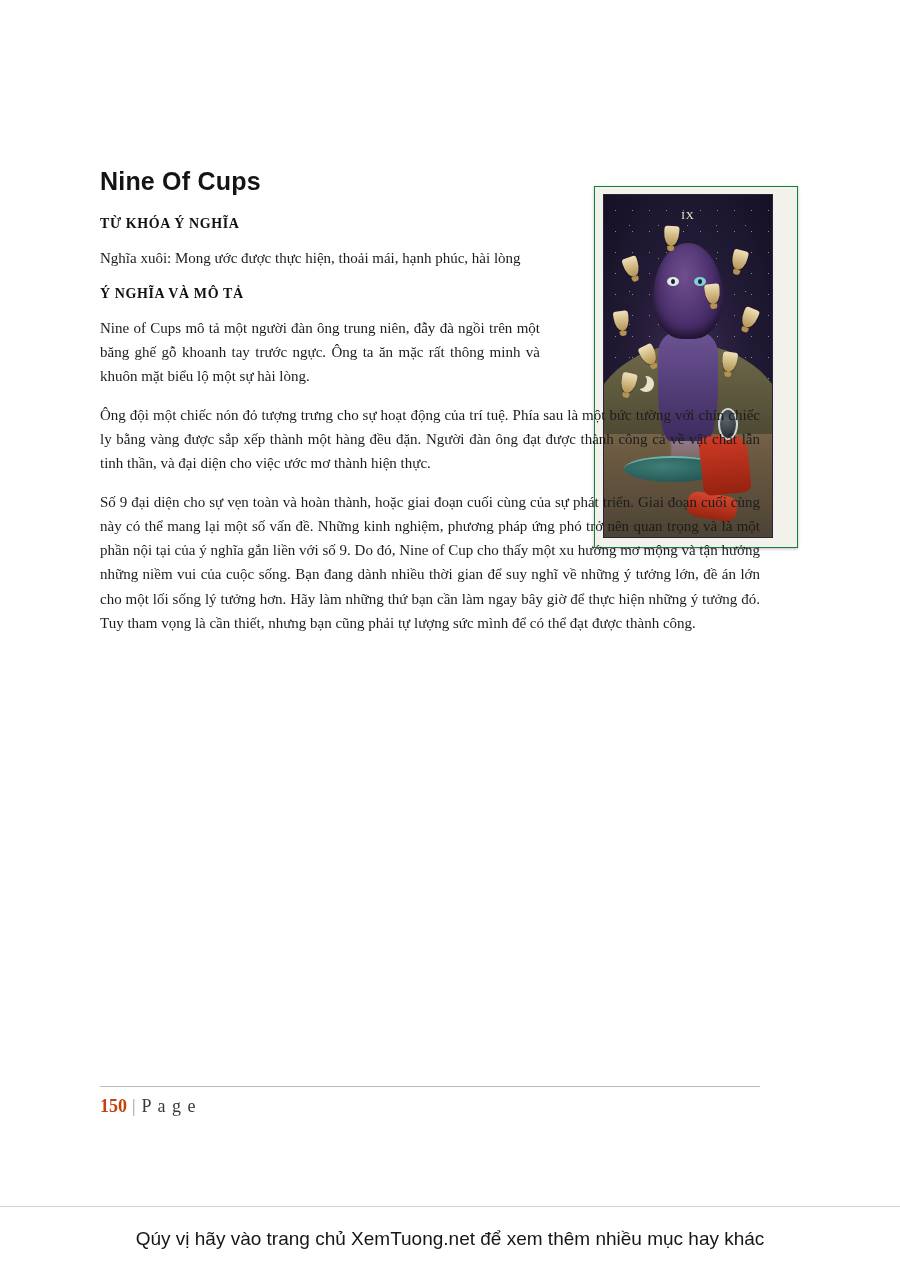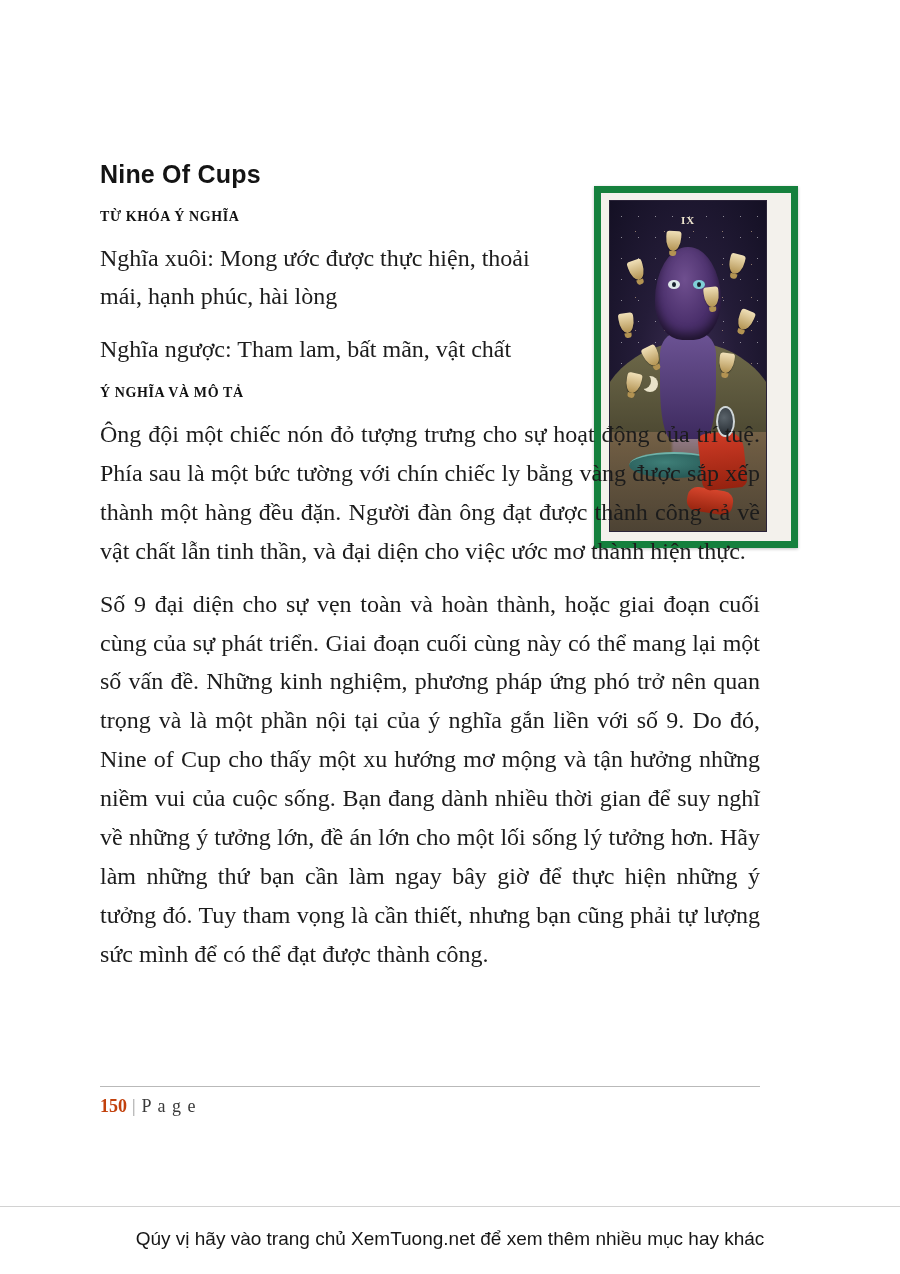--- a/index.html
+++ b/index.html
@@ -30,58 +30,57 @@
     top: 160px;
     width: 660px;
   }
 
   .card-title {
     font-family: "Liberation Sans", sans-serif;
     font-weight: bold;
     font-size: 25px;
     letter-spacing: 0.2px;
     color: #141414;
-    margin: 1px 0 20px 0;
+    margin: 8px 0 20px 0;
     line-height: 1.1;
   }
 
   .section-head {
     font-family: "Liberation Serif", serif;
     font-weight: bold;
     font-size: 14px;
     letter-spacing: 0.6px;
     margin: 16px 0 14px 0;
     color: #111;
   }
 
   p {
-    font-size: 24px;
+    font-size: 15px;
     line-height: 1.62;
     margin: 0 0 14px 0;
     text-align: justify;
     color: #1c1c1c;
   }
 
   .narrow { width: 440px; text-align: left; }
   .narrow.justify { text-align: justify; }
 
   .full { width: 660px; }
 
   
   .card-figure {
     position: absolute;
     left: 554px;
     top: 170px;
     width: 204px;
     height: 362px;
     background: #f3f1ec;
-    border: 7px solid #15803d;
+    border: 1px solid #15803d;
     box-shadow: 0 1px 3px rgba(0,0,0,0.25);
     padding: 7px 24px 9px 8px;
-    font-weight: bold;
   }
   .card-inner {
     position: relative;
     width: 100%;
     height: 100%;
     overflow: hidden;
     background: #0e0a18;
     border: 1px solid #2a2338;
   }
   
@@ -283,23 +282,23 @@
       </div>
     </div>
   </figure>
 
   <div class="content">
 
     <h1 class="card-title">Nine Of Cups</h1>
 
     <h2 class="section-head">TỪ KHÓA Ý NGHĨA</h2>
     <p class="narrow">Nghĩa xuôi: Mong ước được thực hiện, thoải mái, hạnh phúc, hài lòng</p>
-    <p class="narrow">Nghĩa ngược: Tham lam, bất mãn, vật chất</p>
 
     <h2 class="section-head">Ý NGHĨA VÀ MÔ TẢ</h2>
+    <p class="narrow justify">Nine of Cups mô tả một người đàn ông trung niên, đẫy đà ngồi trên một băng ghế gỗ khoanh tay trước ngực. Ông ta ăn mặc rất thông minh và khuôn mặt biểu lộ một sự hài lòng.</p>
     <p class="full">Ông đội một chiếc nón đỏ tượng trưng cho sự hoạt động của trí tuệ. Phía sau là một bức tường với chín chiếc ly bằng vàng được sắp xếp thành một hàng đều đặn. Người đàn ông đạt được thành công cả về vật chất lẫn tinh thần, và đại diện cho việc ước mơ thành hiện thực.</p>
 
     <p class="full">Số 9 đại diện cho sự vẹn toàn và hoàn thành, hoặc giai đoạn cuối cùng của sự phát triển. Giai đoạn cuối cùng này có thể mang lại một số vấn đề. Những kinh nghiệm, phương pháp ứng phó trở nên quan trọng và là một phần nội tại của ý nghĩa gắn liền với số 9. Do đó, Nine of Cup cho thấy một xu hướng mơ mộng và tận hưởng những niềm vui của cuộc sống. Bạn đang dành nhiều thời gian để suy nghĩ về những ý tưởng lớn, đề án lớn cho một lối sống lý tưởng hơn. Hãy làm những thứ bạn cần làm ngay bây giờ để thực hiện những ý tưởng đó. Tuy tham vọng là cần thiết, nhưng bạn cũng phải tự lượng sức mình để có thể đạt được thành công.</p>
 
   </div>
 
 
   <div class="footer-rule"></div>
   <div class="page-number">
     <b>150</b><span class="sep">|</span><span>P a g e</span>

